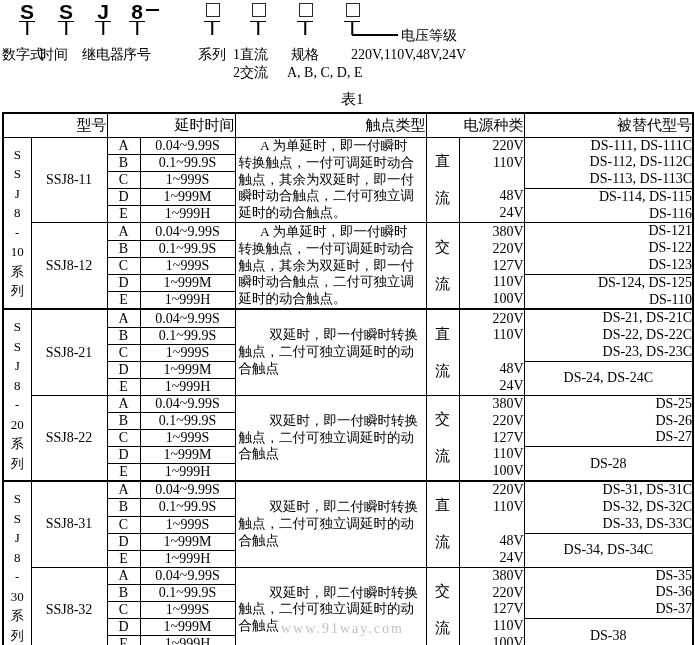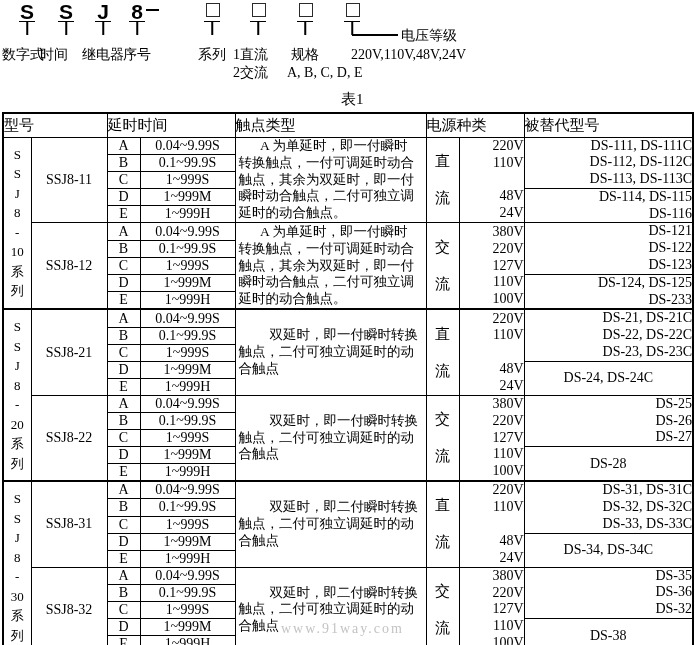--- a/index.html
+++ b/index.html
@@ -24,21 +24,21 @@
   
   .spec-table{
     position:absolute;left:2px;top:112px;width:690px;
     border-collapse:collapse;table-layout:fixed;
     font-size:14px;
   }
   .spec-table td,.spec-table th{border:1px solid #000;padding:0;vertical-align:middle;overflow:hidden;}
   .spec-table{border:2px solid #000;}
   .spec-table thead tr{height:24px;}
   .spec-table tbody tr{height:16.8px;}
-  .spec-table th{font-weight:normal;font-size:15px;text-align:left;}
+  .spec-table th{font-weight:normal;font-size:15px;text-align:right;}
   tr.group td{border-top:2px solid #000;}
   .c-series{width:28px;}
   .c-model{text-align:center;}
   .c-letter{text-align:center;}
   .c-time{text-align:center;}
   .c-volt,.c-repl{text-align:center;vertical-align:top;}
   .vlabel{display:flex;flex-direction:column;align-items:center;justify-content:center;height:100%;
           font-size:13px;line-height:15.5px;gap:4px;}
   .vlabel span{display:block;}
   .contact-wrap{display:flex;flex-direction:column;justify-content:center;height:100%;}
@@ -220,21 +220,21 @@
     </tr>
     <tr>
       <td class="c-letter">C</td>
       <td class="c-time">1~999S</td>
     </tr>
     <tr>
       <td class="c-letter">D</td>
       <td class="c-time">1~999M</td>
       <td class="c-repl" rowspan="2">
         <div class="ln">DS-124, DS-125</div>
-        <div class="ln">DS-233</div>
+        <div class="ln">DS-110</div>
       </td>
     </tr>
     <tr>
       <td class="c-letter">E</td>
       <td class="c-time">1~999H</td>
     </tr>
 
     <tr class="group">
       <td class="c-series" rowspan="10">
         <div class="vlabel">
@@ -429,21 +429,21 @@
       <td class="c-volt" rowspan="5">
         <div class="ln">380V</div>
         <div class="ln">220V</div>
         <div class="ln">127V</div>
         <div class="ln">110V</div>
         <div class="ln">100V</div>
       </td>
       <td class="c-repl" rowspan="3">
         <div class="ln">DS-35</div>
         <div class="ln">DS-36</div>
-        <div class="ln">DS-32</div>
+        <div class="ln">DS-37</div>
       </td>
     </tr>
     <tr>
       <td class="c-letter">B</td>
       <td class="c-time">0.1~99.9S</td>
     </tr>
     <tr>
       <td class="c-letter">C</td>
       <td class="c-time">1~999S</td>
     </tr>

